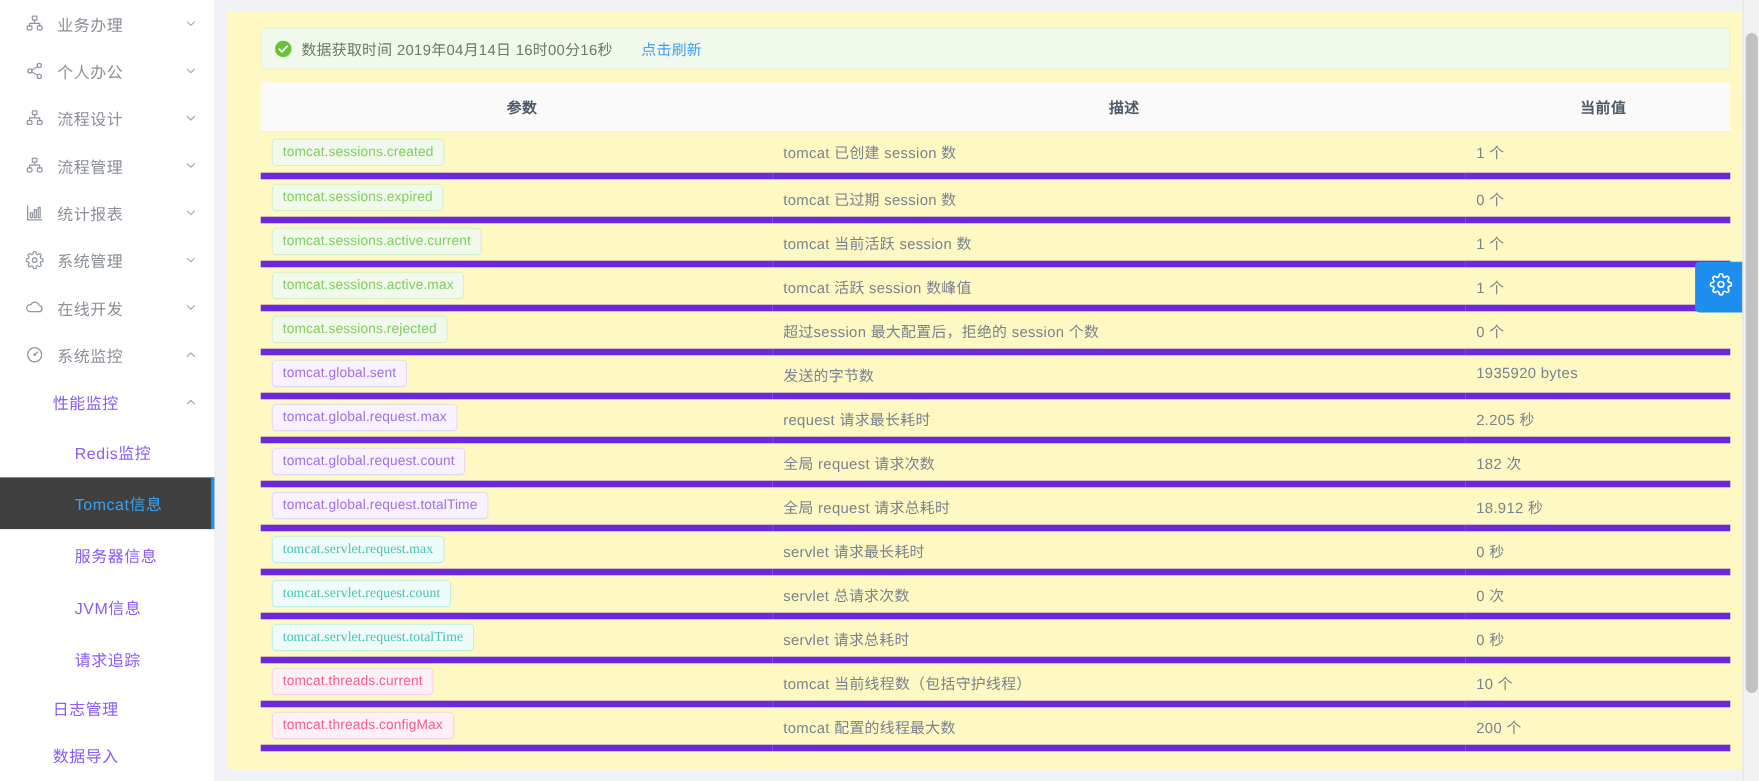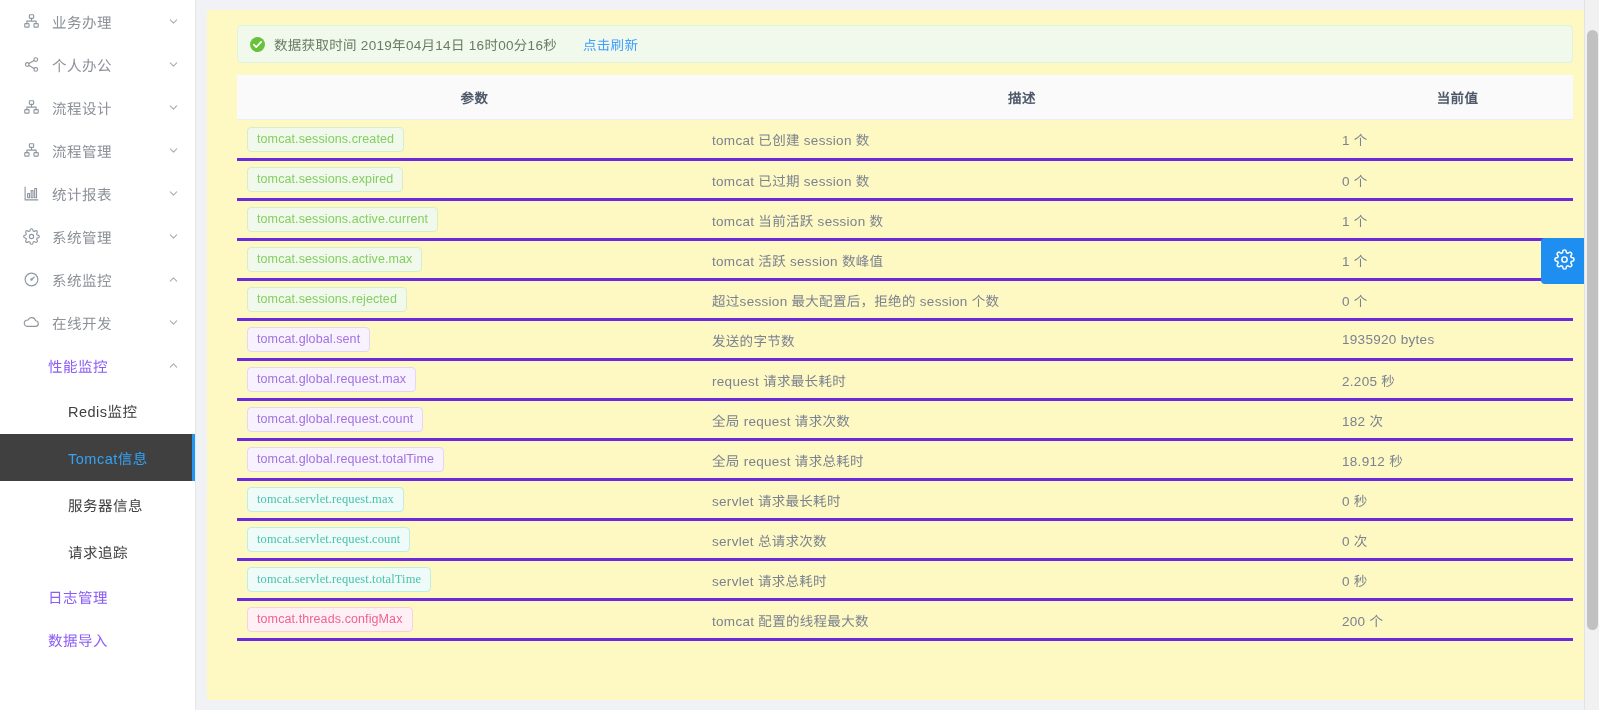--- a/index.html
+++ b/index.html
@@ -54,21 +54,21 @@
   .nav-l2 .lbl { flex: 1 1 auto; white-space: nowrap; letter-spacing: .5px; }
   .nav-l2 .arrow {
     width: 12px; height: 12px; flex: 0 0 12px;
     display: inline-flex; align-items: center; justify-content: center;
     color: #a9aeb5;
   }
   .nav-l3 {
     height: 47px;
     display: flex; align-items: center;
     padding-left: 68px;
-    color: #404040;
+    color: #8b5cf6;
     font-size: 14.5px;
     cursor: pointer; user-select: none;
     letter-spacing: .5px;
     position: relative;
   }
   .nav-l3.active {
     background: #404040;
     color: #35a3f5;
   }
   .nav-l3.active::after {
@@ -133,21 +133,21 @@
     padding: 12px 0 12px 10px;
     border-bottom: 1px solid #ebeef5;
     letter-spacing: .4px;
   }
   table.metrics th.c-param { width: 465px; }
   table.metrics th.c-desc  { width: 630px; }
   table.metrics th.c-value { width: auto; }
   table.metrics tbody td {
     padding: 0 0 0 10px;
     height: 40px;
-    border-bottom: 3px solid #6d28d9;
+    border-bottom: 6px solid #6d28d9;
     font-size: 13.5px;
     color: #7b8290;
     letter-spacing: .3px;
     vertical-align: middle;
   }
   .tag {
     display: inline-block;
     padding: 2px 9px 3px 9px;
     border-radius: 4px;
     font-size: 12.5px;
@@ -284,65 +284,68 @@
           <span class="lbl">系统管理</span>
           <span class="arrow">
             <svg width="11" height="11" viewBox="0 0 24 24" fill="none" stroke="#a9aeb5" stroke-width="2.4" stroke-linecap="round" stroke-linejoin="round">
               <path d="M5 8.5 12 15.5 19 8.5"></path>
             </svg>
           </span>
         </div>
         <div class="nav-l1">
           <span class="ico">
             <svg width="17" height="17" viewBox="0 0 24 24" fill="none" stroke="#9096a0" stroke-width="1.6" stroke-linecap="round" stroke-linejoin="round">
+              <path d="M5.5 17.5h12a4 4 0 0 0 .2-8 5.5 5.5 0 0 0-10.5-1 3.8 3.8 0 0 0-1.7 9z"></path>
+            </svg>
+          </span>
+          <span class="lbl">在线开发</span>
+          <span class="arrow">
+            <svg width="11" height="11" viewBox="0 0 24 24" fill="none" stroke="#a9aeb5" stroke-width="2.4" stroke-linecap="round" stroke-linejoin="round">
+              <path d="M5 8.5 12 15.5 19 8.5"></path>
+            </svg>
+          </span>
+        </div>
+        <div class="nav-l1">
+          <span class="ico">
+            <svg width="17" height="17" viewBox="0 0 24 24" fill="none" stroke="#9096a0" stroke-width="1.6" stroke-linecap="round" stroke-linejoin="round">
               <circle cx="12" cy="12" r="9"></circle>
               <path d="M12 12l4-3.5"></path>
               <circle cx="12" cy="12" r="0.9" fill="#9096a0"></circle>
             </svg>
           </span>
           <span class="lbl">系统监控</span>
           <span class="arrow">
             <svg width="11" height="11" viewBox="0 0 24 24" fill="none" stroke="#a9aeb5" stroke-width="2.4" stroke-linecap="round" stroke-linejoin="round">
               <path d="M5 15.5 12 8.5 19 15.5"></path>
             </svg>
           </span>
         </div>
-        <div class="nav-l1">
-          <span class="ico">
-            <svg width="17" height="17" viewBox="0 0 24 24" fill="none" stroke="#9096a0" stroke-width="1.6" stroke-linecap="round" stroke-linejoin="round">
-              <path d="M5.5 17.5h12a4 4 0 0 0 .2-8 5.5 5.5 0 0 0-10.5-1 3.8 3.8 0 0 0-1.7 9z"></path>
-            </svg>
-          </span>
-          <span class="lbl">在线开发</span>
-          <span class="arrow">
-            <svg width="11" height="11" viewBox="0 0 24 24" fill="none" stroke="#a9aeb5" stroke-width="2.4" stroke-linecap="round" stroke-linejoin="round">
-              <path d="M5 8.5 12 15.5 19 8.5"></path>
-            </svg>
-          </span>
-        </div>
       </div>
     <div id="nav-group-host">
         <div class="nav-l2">
           <span class="lbl">性能监控</span>
           <span class="arrow">
             <svg width="11" height="11" viewBox="0 0 24 24" fill="none" stroke="#a9aeb5" stroke-width="2.4" stroke-linecap="round" stroke-linejoin="round">
               <path d="M5 15.5 12 8.5 19 15.5"></path>
             </svg>
           </span>
         </div>
       </div>
     <div id="nav-l3-host">
         <div class="nav-l3">
           <span>Redis监控</span>
         </div>
         <div class="nav-l3 active">
           <span>Tomcat信息</span>
         </div>
         <div class="nav-l3">
           <span>服务器信息</span>
+        </div>
+        <div class="nav-l3">
+          <span>JVM信息</span>
         </div>
         <div class="nav-l3">
           <span>请求追踪</span>
         </div>
       </div>
     <div id="nav-tail-host">
         <div class="nav-l2">
           <span class="lbl">日志管理</span>
         </div>
         <div class="nav-l2">
@@ -427,20 +430,25 @@
               <td><span class="tag cyan">tomcat.servlet.request.count</span></td>
               <td>servlet 总请求次数</td>
               <td>0 次</td>
             </tr>
             <tr>
               <td><span class="tag cyan">tomcat.servlet.request.totalTime</span></td>
               <td>servlet 请求总耗时</td>
               <td>0 秒</td>
             </tr>
             <tr>
+              <td><span class="tag pink">tomcat.threads.current</span></td>
+              <td>tomcat 当前线程数（包括守护线程）</td>
+              <td>10 个</td>
+            </tr>
+            <tr>
               <td><span class="tag pink">tomcat.threads.configMax</span></td>
               <td>tomcat 配置的线程最大数</td>
               <td>200 个</td>
             </tr>
           </tbody>
       </table>
 
       <div class="gear-fab">
         <span>
           <svg width="21" height="21" viewBox="0 0 24 24" fill="none" stroke="#ffffff" stroke-width="1.7" stroke-linecap="round" stroke-linejoin="round">

